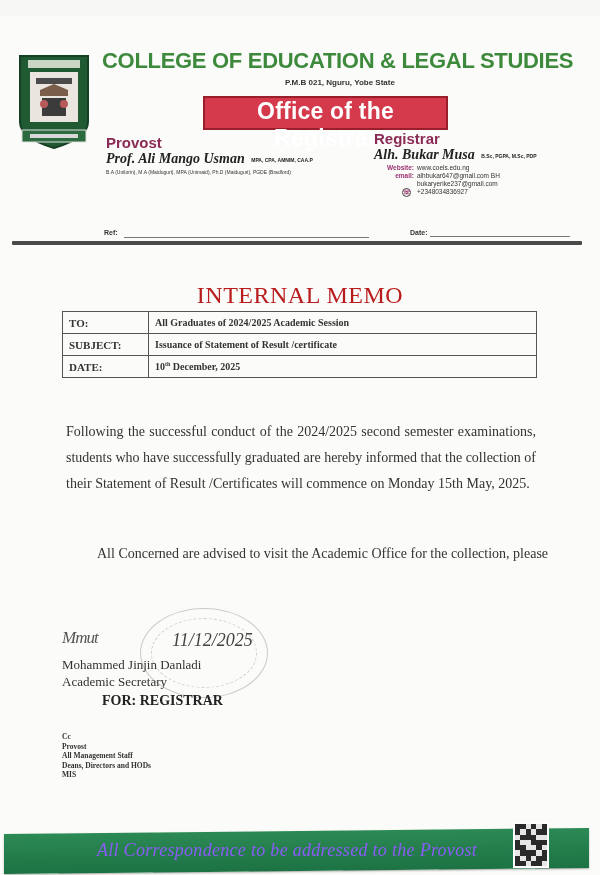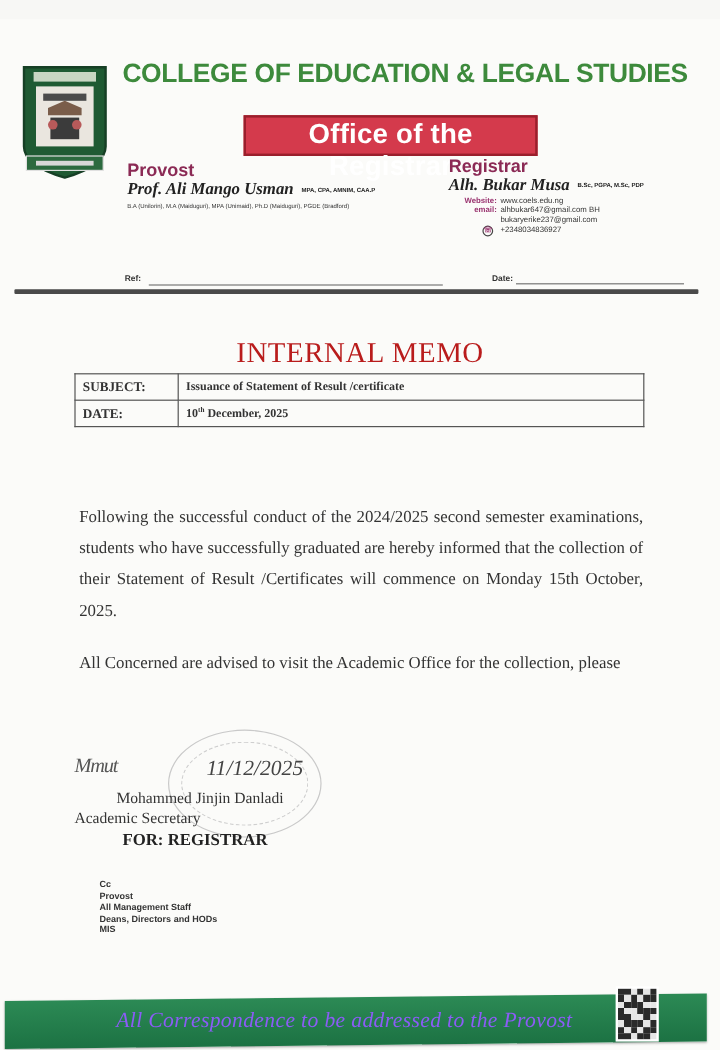--- a/index.html
+++ b/index.html
@@ -64,42 +64,42 @@
     }
     .memo-table td.k { width: 86px; font-size: 11px; }
     .memo-table sup { font-size: 6px; }
 
     .body-para {
       position: absolute; left: 66px; width: 470px;
       font-family: "Liberation Serif", serif; font-size: 14px; line-height: 26px; color: #333;
       text-align: justify;
     }
     .para1 { top: 403px; }
-    .para2 { top: 525px; }
+    .para2 { top: 525px; margin-left: 31px; }
 
     
     .stamp {
       position: absolute; left: 140px; top: 592px; width: 128px; height: 90px;
       border: 1.5px solid #c9c9c9; border-radius: 50%;
     }
     .stamp-inner { position: absolute; left: 10px; top: 9px; width: 106px; height: 70px; border: 1px dashed #cfcfcf; border-radius: 50%; }
     .signature {
       position: absolute; left: 62px; top: 612px; font-family: "Liberation Serif", serif; font-style: italic;
       font-size: 17px; color: #555; letter-spacing: -1px;
     }
     .sign-date {
       position: absolute; left: 172px; top: 614px; font-family: "Liberation Serif", serif; font-style: italic;
       font-size: 18px; color: #444;
     }
     .sig-name, .sig-title, .sig-for { position: absolute; left: 62px; font-family: "Liberation Serif", serif; font-size: 13px; color: #333; }
-    .sig-name { top: 641px; margin-left: 35px; }
+    .sig-name { top: 641px; }
     .sig-title { top: 658px; }
     .sig-for { top: 677px; font-weight: bold; font-size: 14px; color: #222; margin-left: 40px; }
 
-    .cc-block { position: absolute; left: 62px; top: 716px; font-family: Liberation Sans, sans-serif; font-weight: bold; font-size: 7.5px; line-height: 9.5px; color: #333; margin-left: 21px; }
+    .cc-block { position: absolute; left: 62px; top: 716px; font-family: Liberation Serif, serif; font-weight: bold; font-size: 7.5px; line-height: 9.5px; color: #333; }
 
     
     .footer-band {
       position: absolute; left: 4px; top: 815px; width: 585px; height: 40px;
       background: linear-gradient(#2c8a55, #1c7243); transform: skewY(-0.6deg);
       box-shadow: 0 1px 2px rgba(0,0,0,0.3);
     }
     .footer-text {
       position: absolute; left: 72px; top: 824px; width: 430px; text-align: center;
       font-family: "Liberation Serif", serif; font-style: italic; font-size: 18px; color: #8b5cf6; letter-spacing: 0.3px;
@@ -123,20 +123,21 @@
       <path d="M26 38 L40 32 L54 38 L54 44 L26 44 Z" fill="#7a5d4a"></path>
       <rect x="28" y="46" width="24" height="18" fill="#3b3b3b"></rect>
       <circle cx="30" cy="52" r="4" fill="#b85a5a"></circle>
       <circle cx="50" cy="52" r="4" fill="#b85a5a"></circle>
       <rect x="8" y="78" width="64" height="12" fill="#2c6a3f" stroke="#e0e0e0" stroke-width="1"></rect>
       <rect x="16" y="82" width="48" height="4" fill="#d8d8d8"></rect>
     </svg>
   </div>
 
   <div class="college-name">COLLEGE OF EDUCATION &amp; LEGAL STUDIES</div>
+  <div class="address">P.M.B 021, Nguru, Yobe State</div>
   <div class="office-banner">Office of the Registrar</div>
 
   <div class="provost-block">
     <div class="role-label">Provost</div>
     <div class="officer-name">
       <span>Prof. Ali Mango Usman</span>
       <span class="quals">MPA, CPA, AMNIM, CAA.P</span>
     </div>
     <div class="degrees">B.A (Unilorin), M.A (Maiduguri), MPA (Unimaid), Ph.D (Maiduguri), PGDE (Bradford)</div>
   </div>
@@ -172,32 +173,36 @@
     <div class="ref-line"></div>
     <span class="date-label">Date:</span>
     <div class="date-line"></div>
     <div class="header-rule"></div>
   </div>
 
   <div class="memo-title">INTERNAL MEMO</div>
 
   <table class="memo-table">
     <tbody>
+        <tr>
+      <td class="k">TO:</td>
+      <td>All Graduates of  2024/2025 Academic Session</td>
+    </tr>
     <tr>
       <td class="k">SUBJECT:</td>
       <td>Issuance of Statement of Result /certificate</td>
     </tr>
     <tr>
       <td class="k">DATE:</td>
       <td><span>10</span><sup>th</sup><span> December, 2025</span></td>
     </tr>
   </tbody>
     </table>
 
-  <p class="body-para para1">Following the successful conduct of the 2024/2025 second semester examinations, students who have successfully graduated are hereby informed that the collection of their Statement of Result /Certificates will commence on Monday 15th October, 2025.</p>
+  <p class="body-para para1">Following the successful conduct of the 2024/2025 second semester examinations, students who have successfully graduated are hereby informed that the collection of their Statement of Result /Certificates will commence on Monday 15th May, 2025.</p>
   <p class="body-para para2">All Concerned are advised to visit the Academic Office for the collection, please</p>
 
   <div class="stamp">
       <div class="stamp-inner"></div>
     </div>
   <div class="signature">Mmut</div>
   <div class="sign-date">11/12/2025</div>
   <div class="sig-name">Mohammed Jinjin Danladi</div>
   <div class="sig-title">Academic Secretary</div>
   <div class="sig-for">FOR: REGISTRAR</div>

